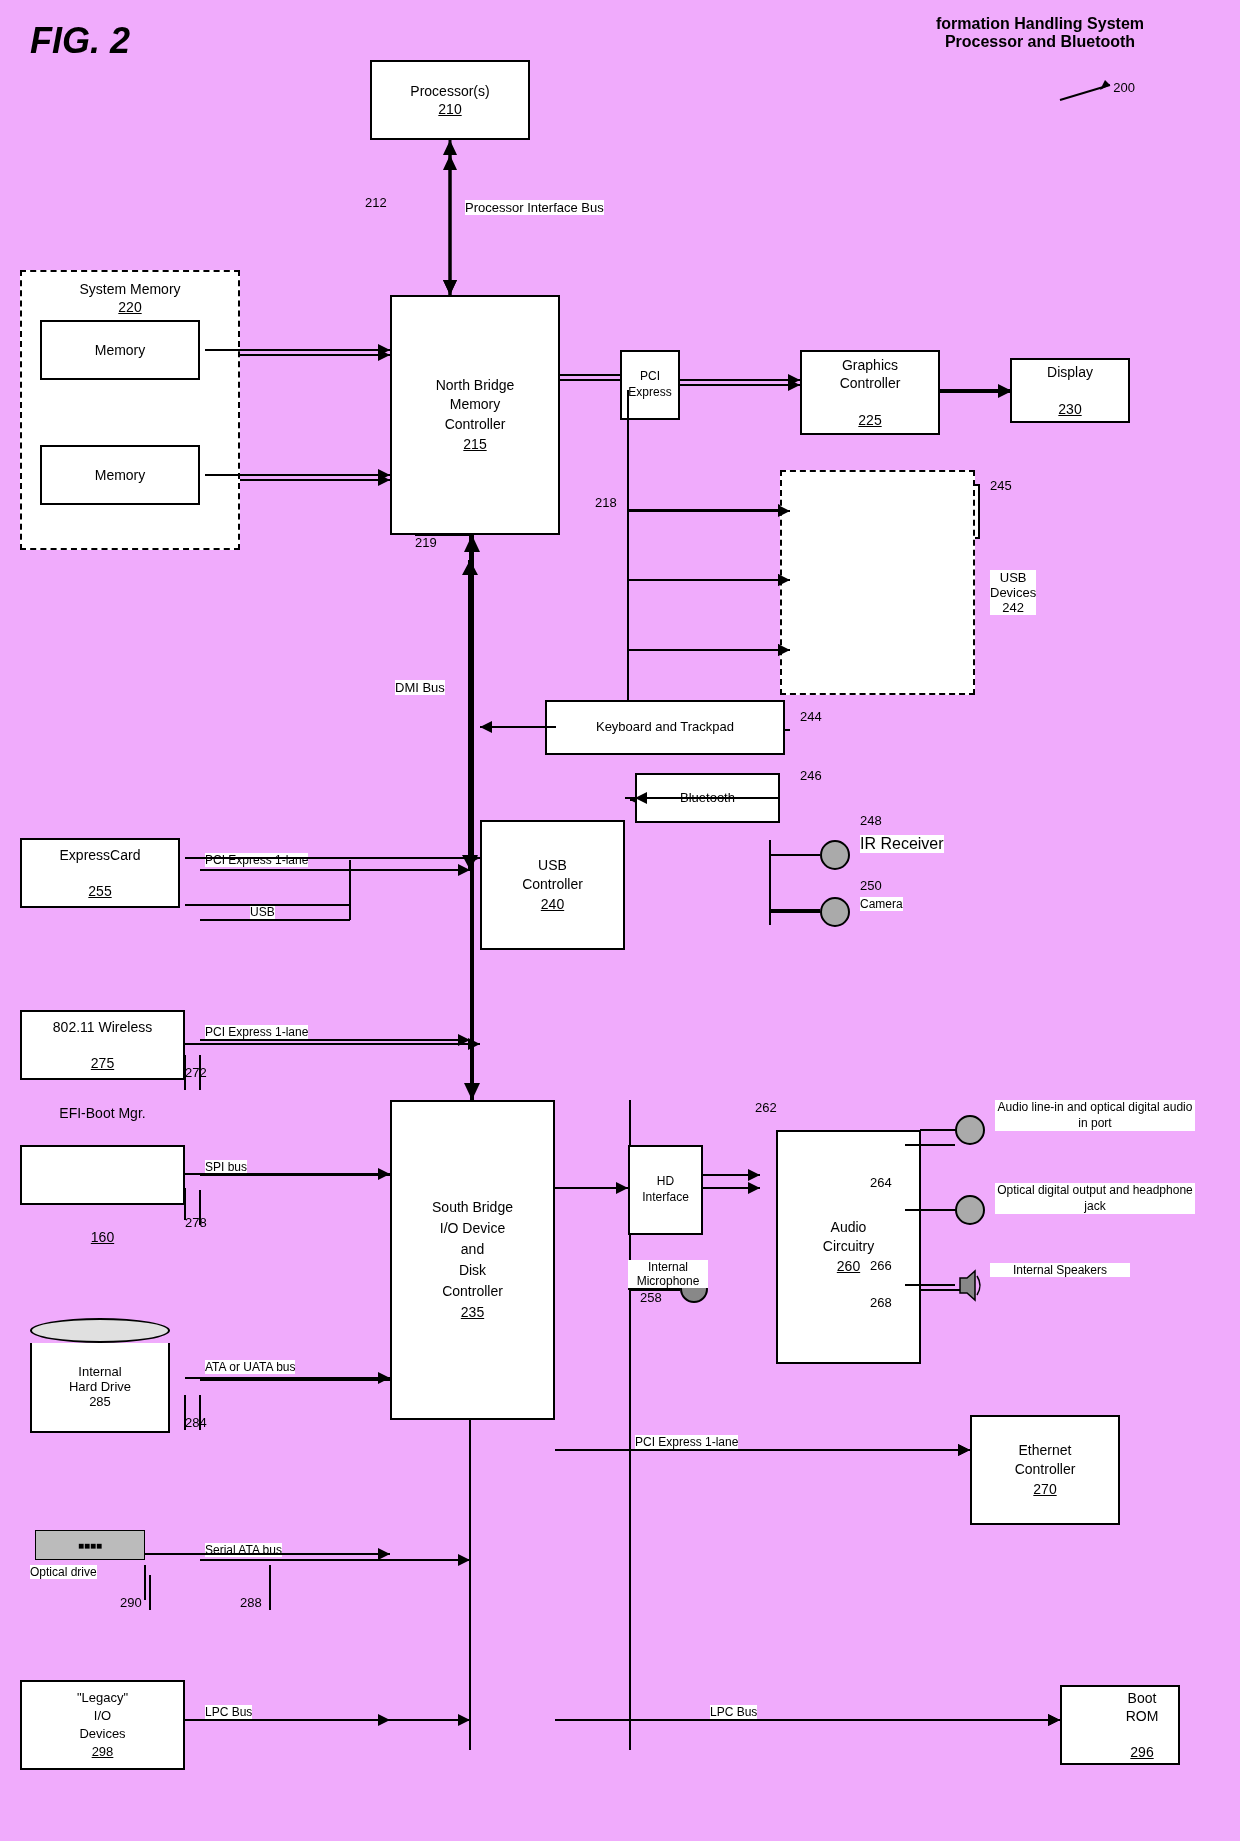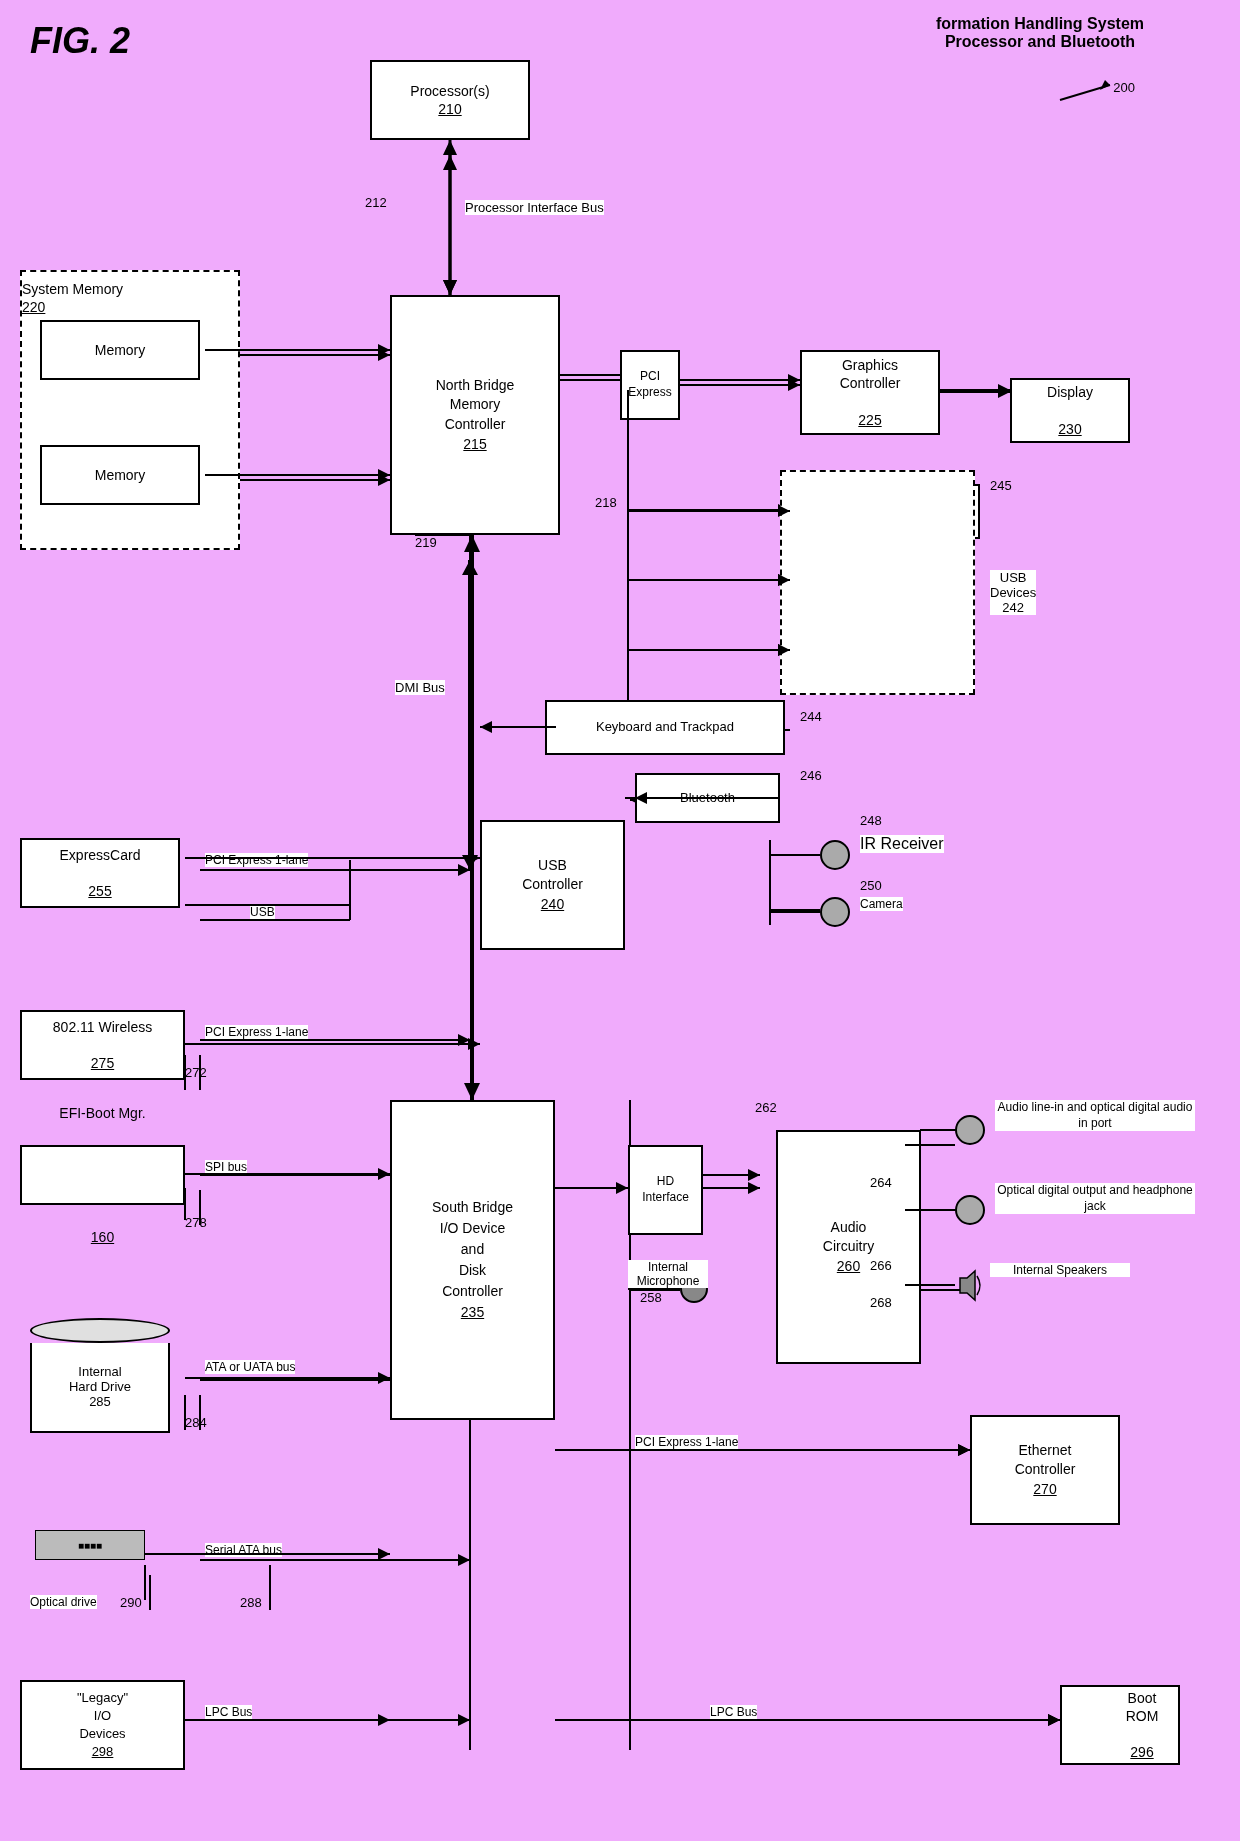--- a/index.html
+++ b/index.html
@@ -215,21 +215,21 @@
   <div class="box" style="left:370px; top:60px; width:160px; height:80px;">
     <span>Processor(s)</span>
     <span class="underline">210</span>
   </div>
 
   <div class="label" style="left:465px; top:200px; font-size:13px;">Processor Interface Bus</div>
 
   <div class="ref-num" style="left:365px; top:195px;">212</div>
 
   <div class="box dashed" style="left:20px; top:270px; width:220px; height:280px;">
-    <div style="position:absolute; top:8px; left:0; right:0; text-align:left; font-size:14px;">
+    <div style="position:absolute; top:8px; left:0; right:0; text-align:center; font-size:14px;">
       <span>System Memory</span><br>
       <span class="underline">220</span>
     </div>
   </div>
 
   <div class="box" style="left:40px; top:320px; width:160px; height:60px;">
     <span>Memory</span>
   </div>
 
   <div class="box" style="left:40px; top:445px; width:160px; height:60px;">
@@ -255,21 +255,21 @@
     <span>DMI
 Bus</span>
   </div>
 
   <div class="box" style="left:800px; top:350px; width:140px; height:85px;">
     <span>Graphics<br>Controller</span>
       <br>
     <span class="underline">225</span>
   </div>
 
-  <div class="box" style="left:1010px; top:378px; width:120px; height:65px;">
+  <div class="box" style="left:1010px; top:358px; width:120px; height:65px;">
     <span>Display</span>
       <br>
     <span class="underline">230</span>
   </div>
 
   <div class="box" style="left:790px; top:484px; width:190px; height:55px; font-size:13px;">
     <span>USB Storage Device</span>
   </div>
 
   <div class="ref-num" style="left:990px; top:478px; font-size:13px;">245</div>
@@ -367,21 +367,21 @@
     </div>
   </div>
 
   <div class="label" style="left:205px; top:1360px; font-size:12px;">ATA or UATA bus</div>
 
   <div class="ref-num" style="left:185px; top:1415px;">284</div>
 
   <div class="small-box-icon" style="left:35px; top:1530px; width:110px; height:30px; background:#bbb; display:flex; align-items:center; justify-content:center; font-size:10px;">
     <span>■■■■</span>
   </div>
-  <div class="label" style="left:30px; top:1565px; font-size:12px;margin-top:30px;">
+  <div class="label" style="left:30px; top:1565px; font-size:12px;">
     <span>Optical drive</span>
   </div>
 
   <div class="label" style="left:205px; top:1543px; font-size:12px;">Serial ATA bus</div>
 
   <div class="ref-num" style="left:120px; top:1595px;">290</div>
 
   <div class="ref-num" style="left:240px; top:1595px;">288</div>
 
   <div class="box" style="left:20px; top:1680px; width:165px; height:90px;">

